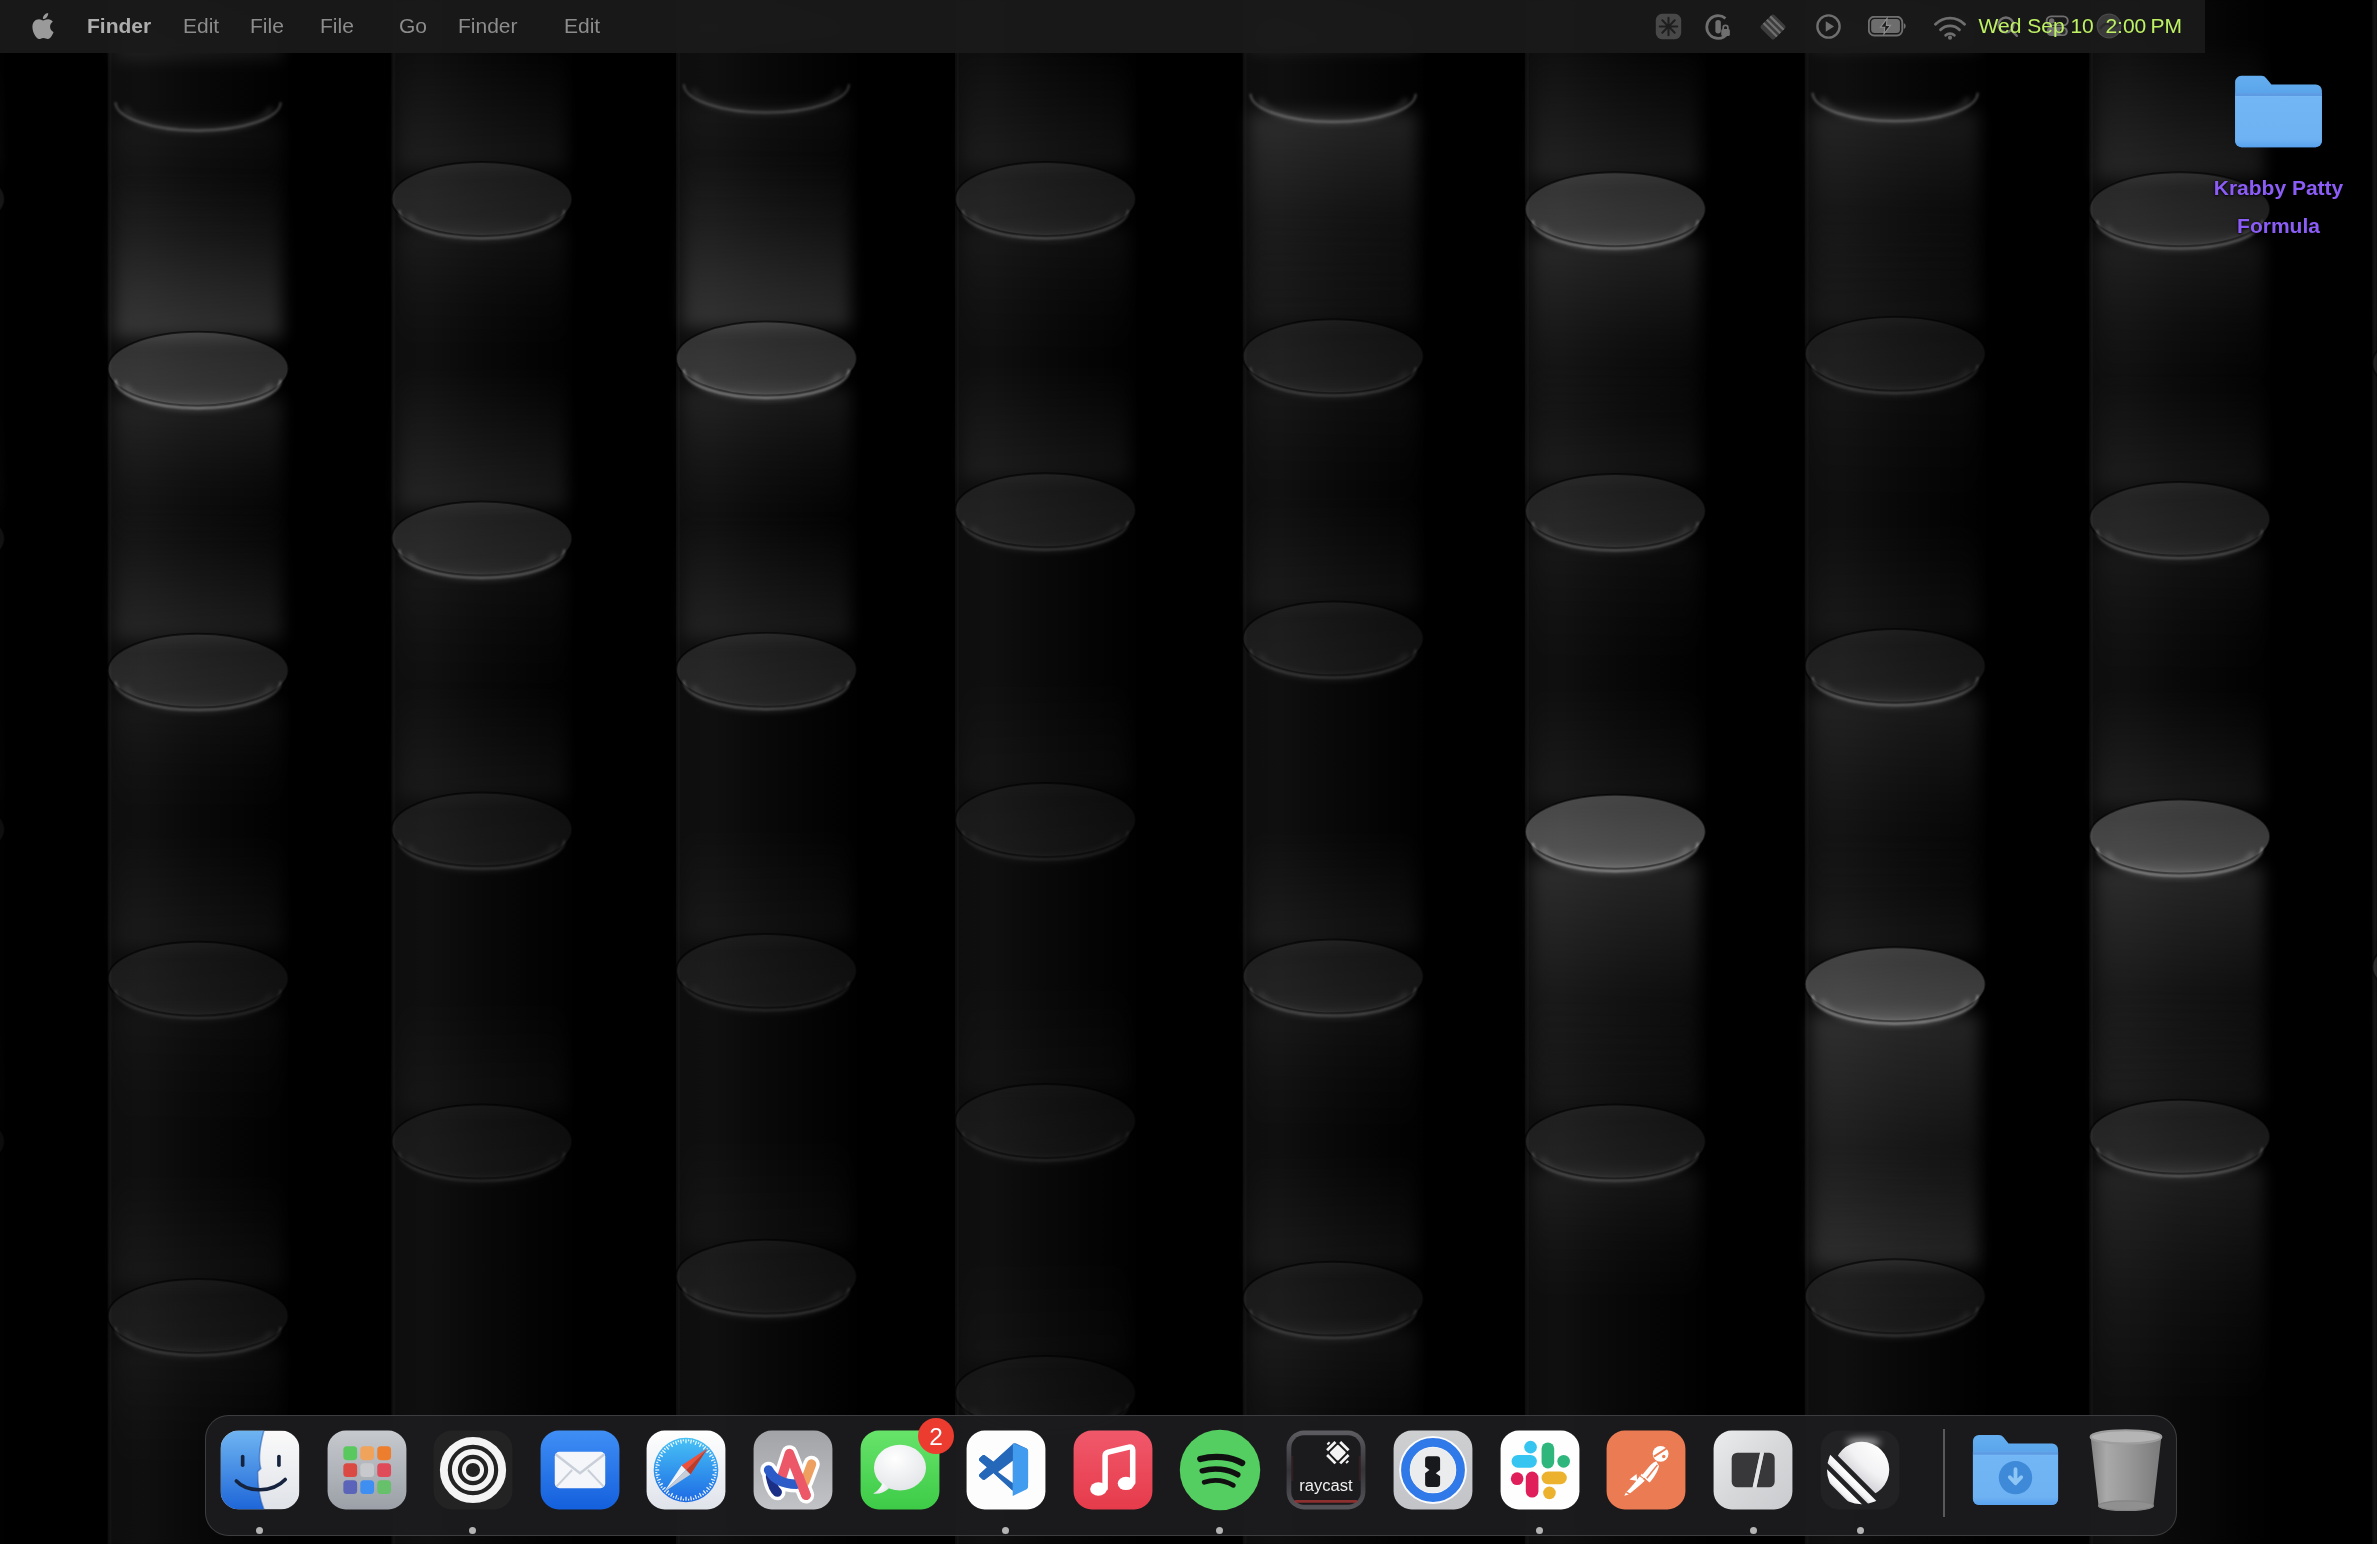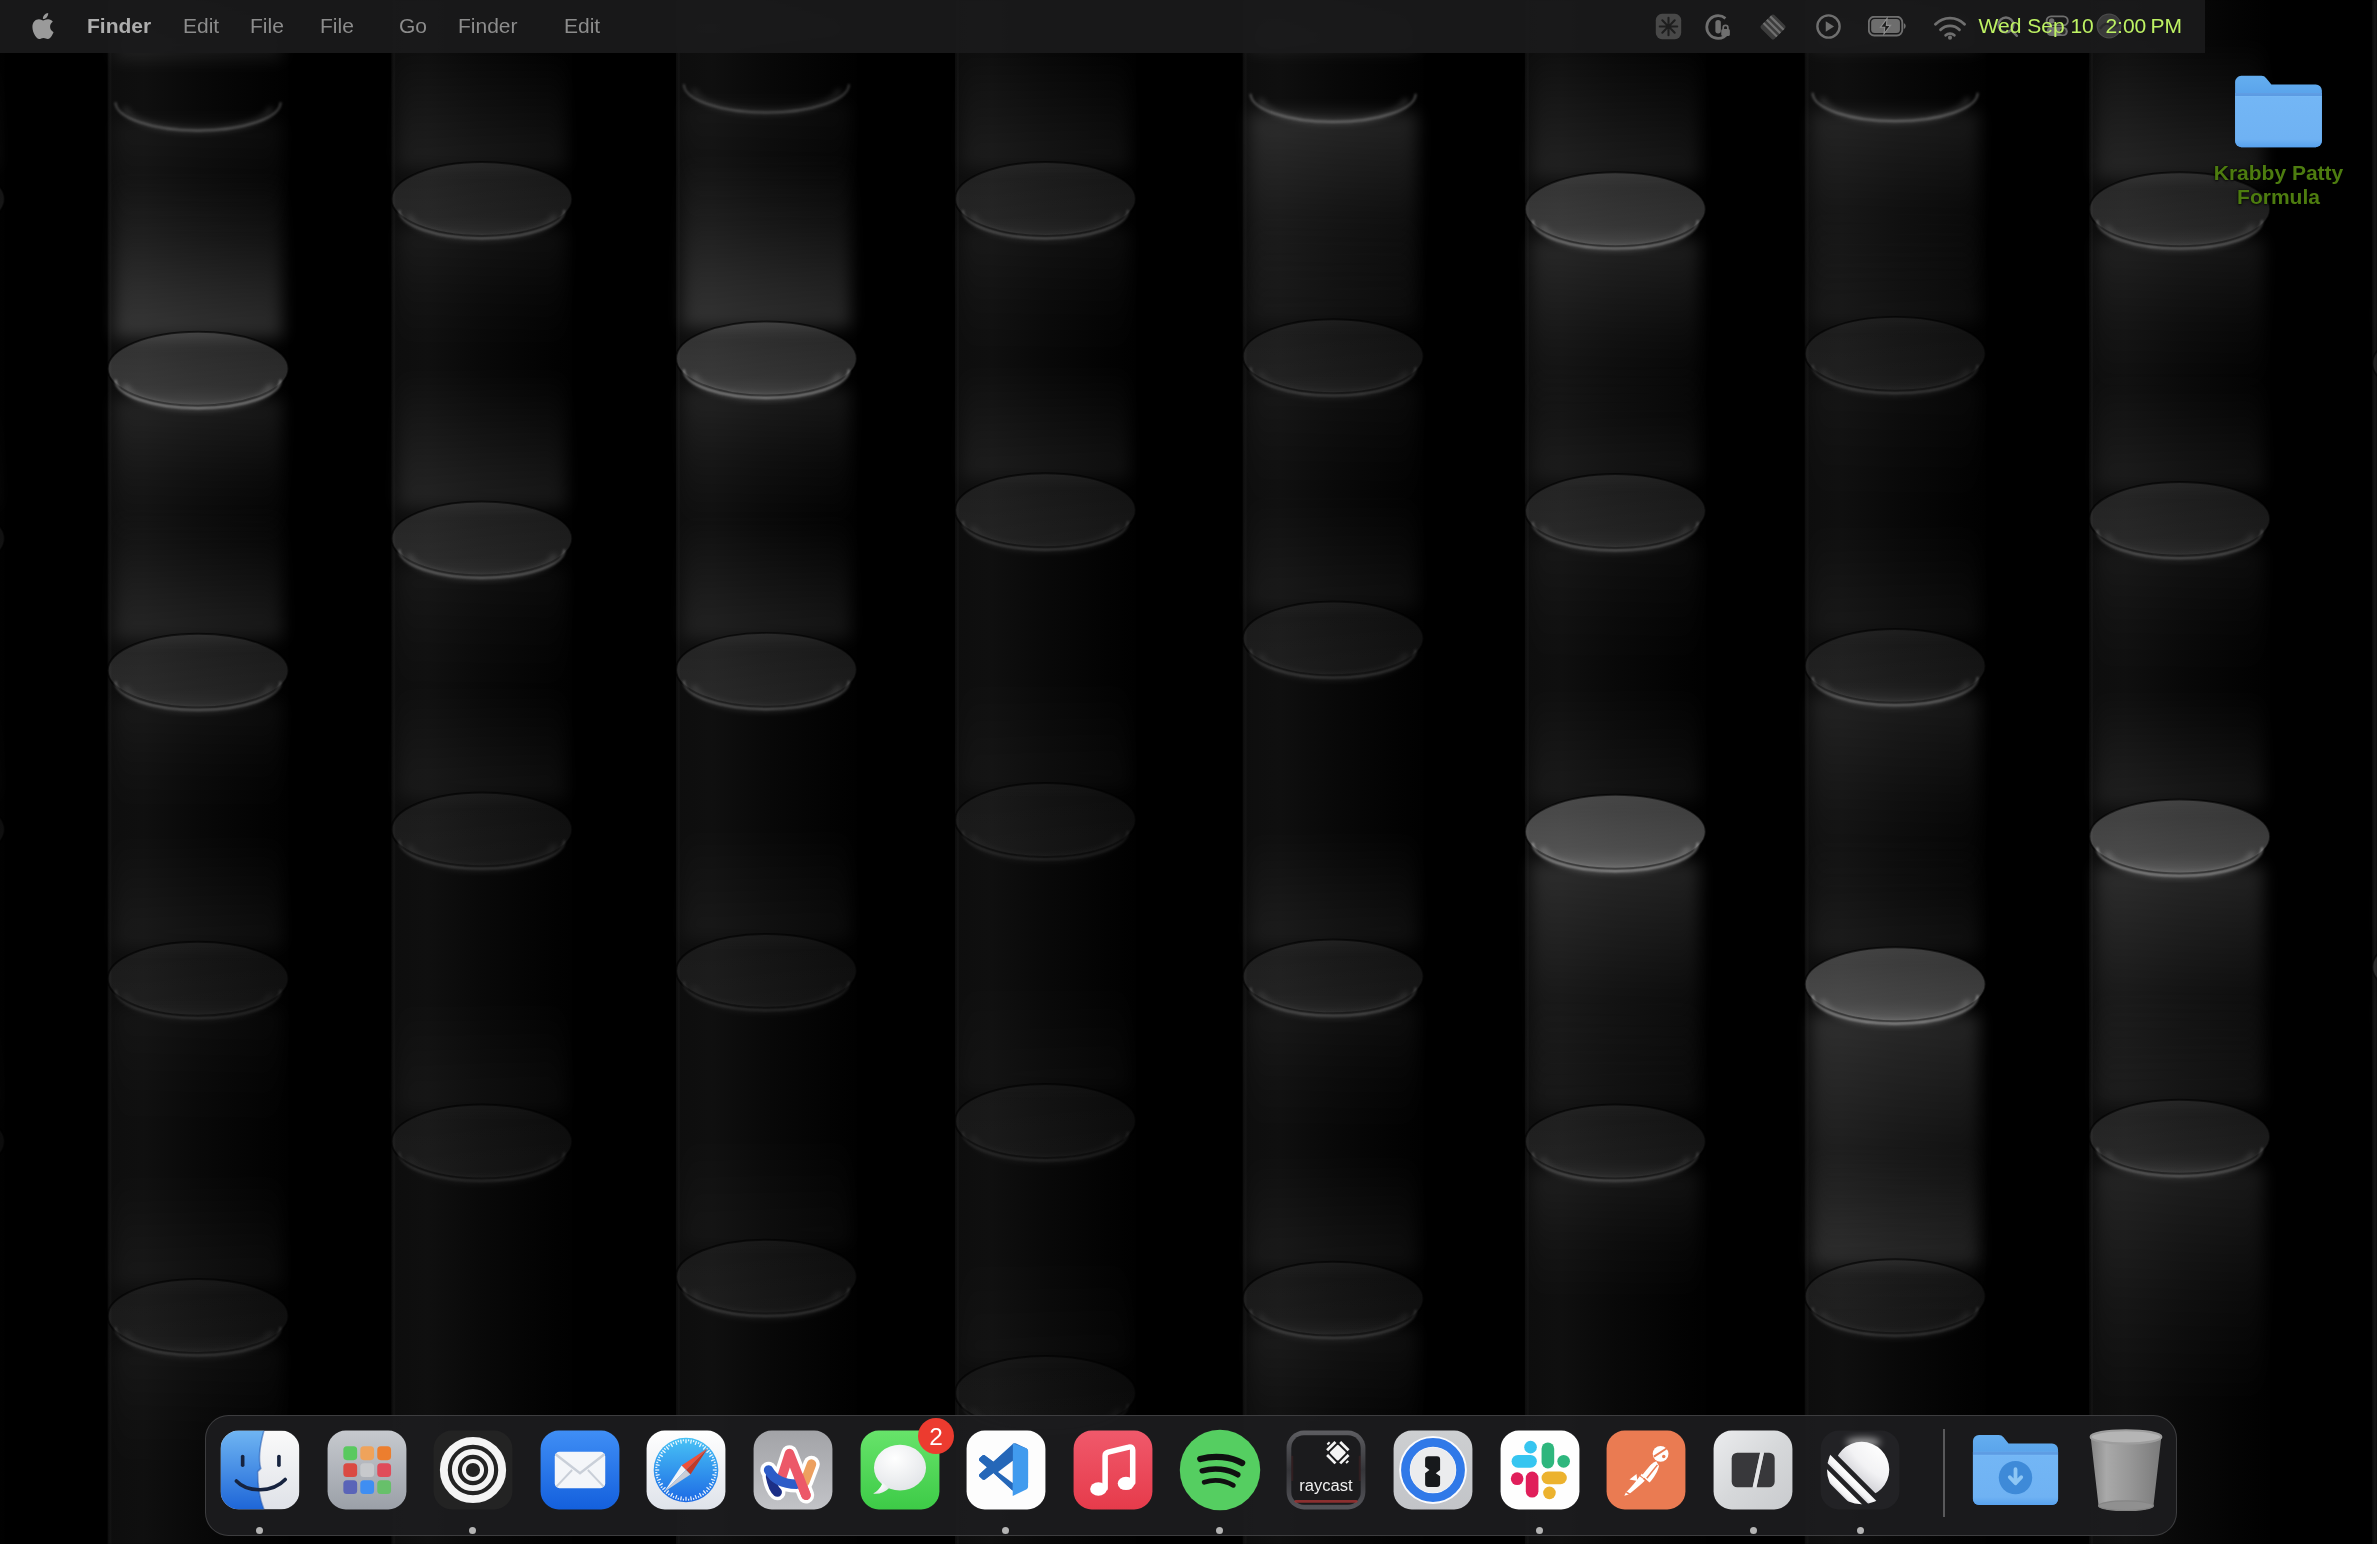--- a/index.html
+++ b/index.html
@@ -2,21 +2,21 @@
 <html style="font-size:12.6px"><head>
 <meta charset="utf-8">
 <style>
   html,body{margin:0;padding:0;width:2377px;height:1544px;background:#000;overflow:hidden;
     font-family:"Liberation Sans", sans-serif;-webkit-font-smoothing:antialiased;}
   #wp{position:absolute;left:0;top:0;z-index:0;}
   #menubar{position:absolute;left:0;top:0;width:2205px;height:53px;background:rgba(26,26,27,0.93);z-index:10;}
   .mtxt{transform:translateZ(0);position:absolute;top:0;height:53px;line-height:51px;font-size:21px;color:#8f8f8f;white-space:nowrap;}
   .micon{position:absolute;}
   #folder-item{position:absolute;left:2200px;top:71px;width:157px;text-align:center;z-index:5;}
-  #folder-item .flabel{margin-top:9px;transform:translateZ(0);color:#4d7c0f;font-weight:bold;font-size:21px;line-height:24px;
+  #folder-item .flabel{margin-top:17px;transform:translateZ(0);color:#8b5cf6;font-weight:bold;font-size:21px;line-height:38px;
      text-shadow:0 0.8px 3.1px rgba(0,0,0,0.9), 0 0 1.6px rgba(0,0,0,0.8);}
   #dock{position:absolute;left:205px;top:1415px;width:1972px;height:121px;z-index:10;
     background:rgba(28,28,30,0.93);border:1.6px solid rgba(118,118,122,0.38);border-radius:23.6px;
     box-sizing:border-box;}
   .dicon{position:absolute;top:12.6px;width:82px;height:82px;}
   .dot{position:absolute;top:111px;width:7px;height:7px;border-radius:50%;background:#b4b4b4;}
   #divider{position:absolute;left:1737px;top:12.6px;width:1.6px;height:88px;background:rgba(255,255,255,0.28);}
   #badge{transform:translateZ(0);position:absolute;left:712px;top:2.4px;width:36px;height:36px;border-radius:50%;background:#ec3b2f;
     color:#fff;font-size:24.4px;text-align:center;line-height:37px;z-index:12;font-weight:normal;}
 </style>

